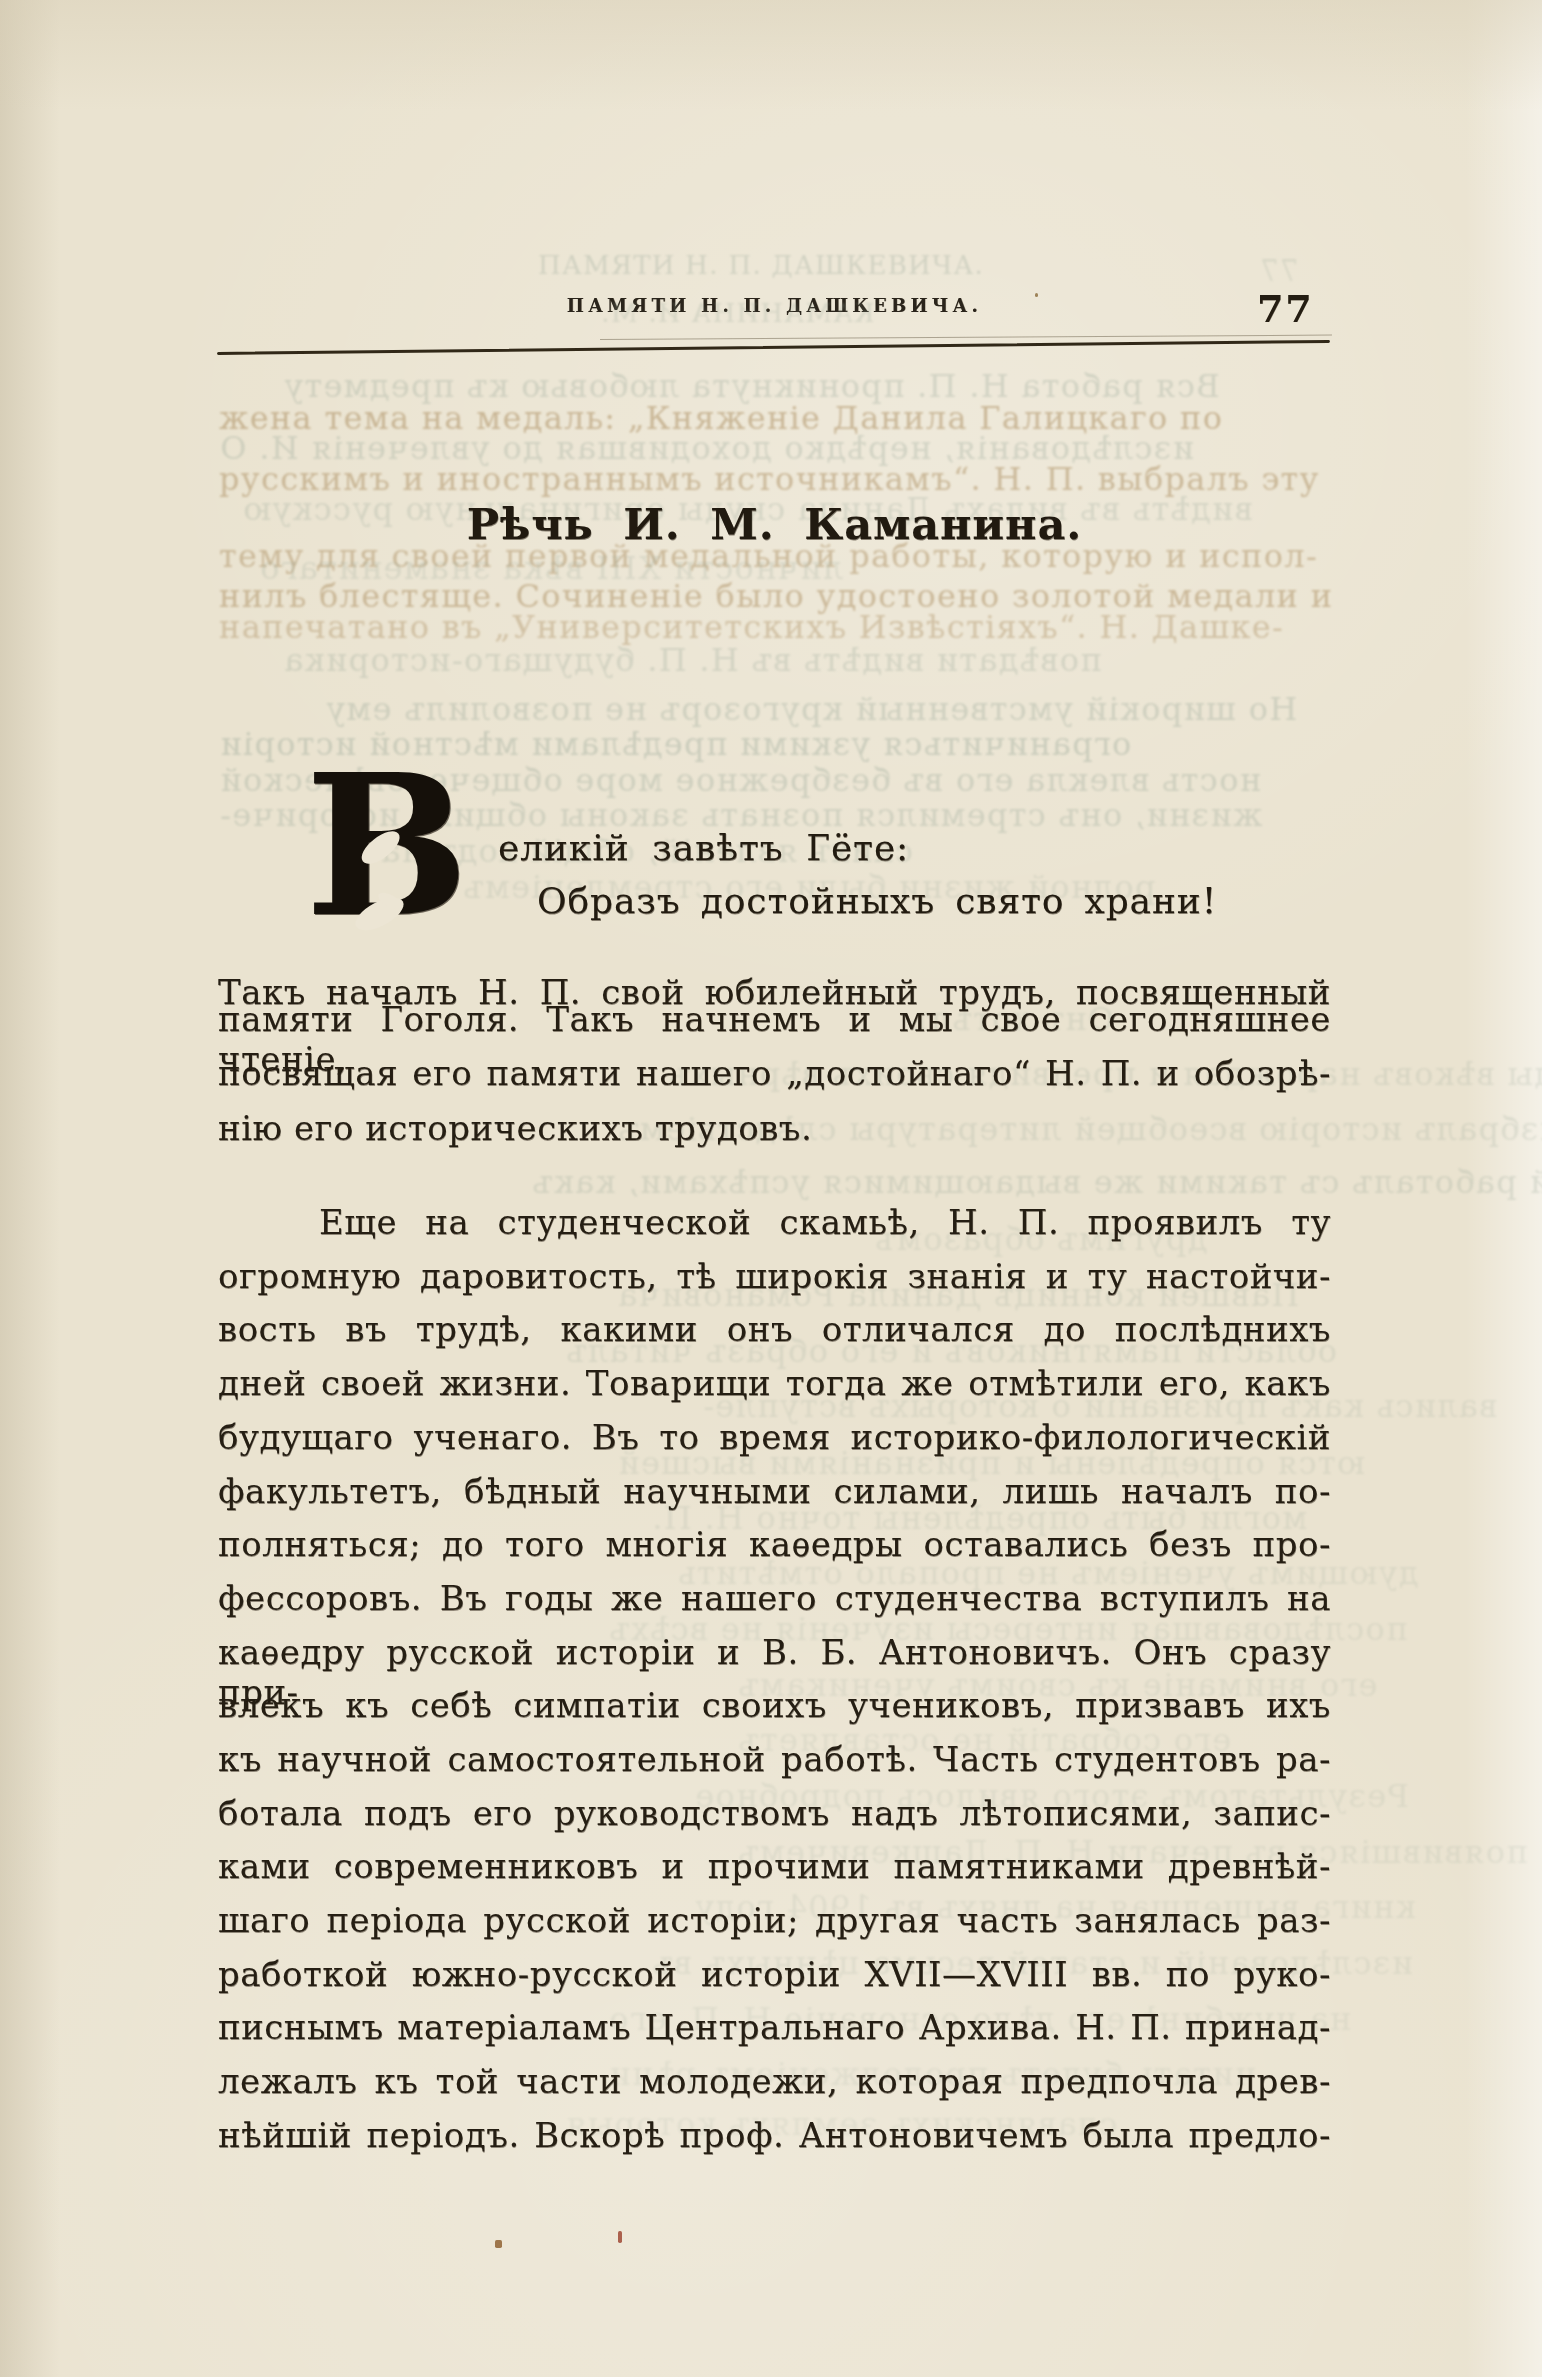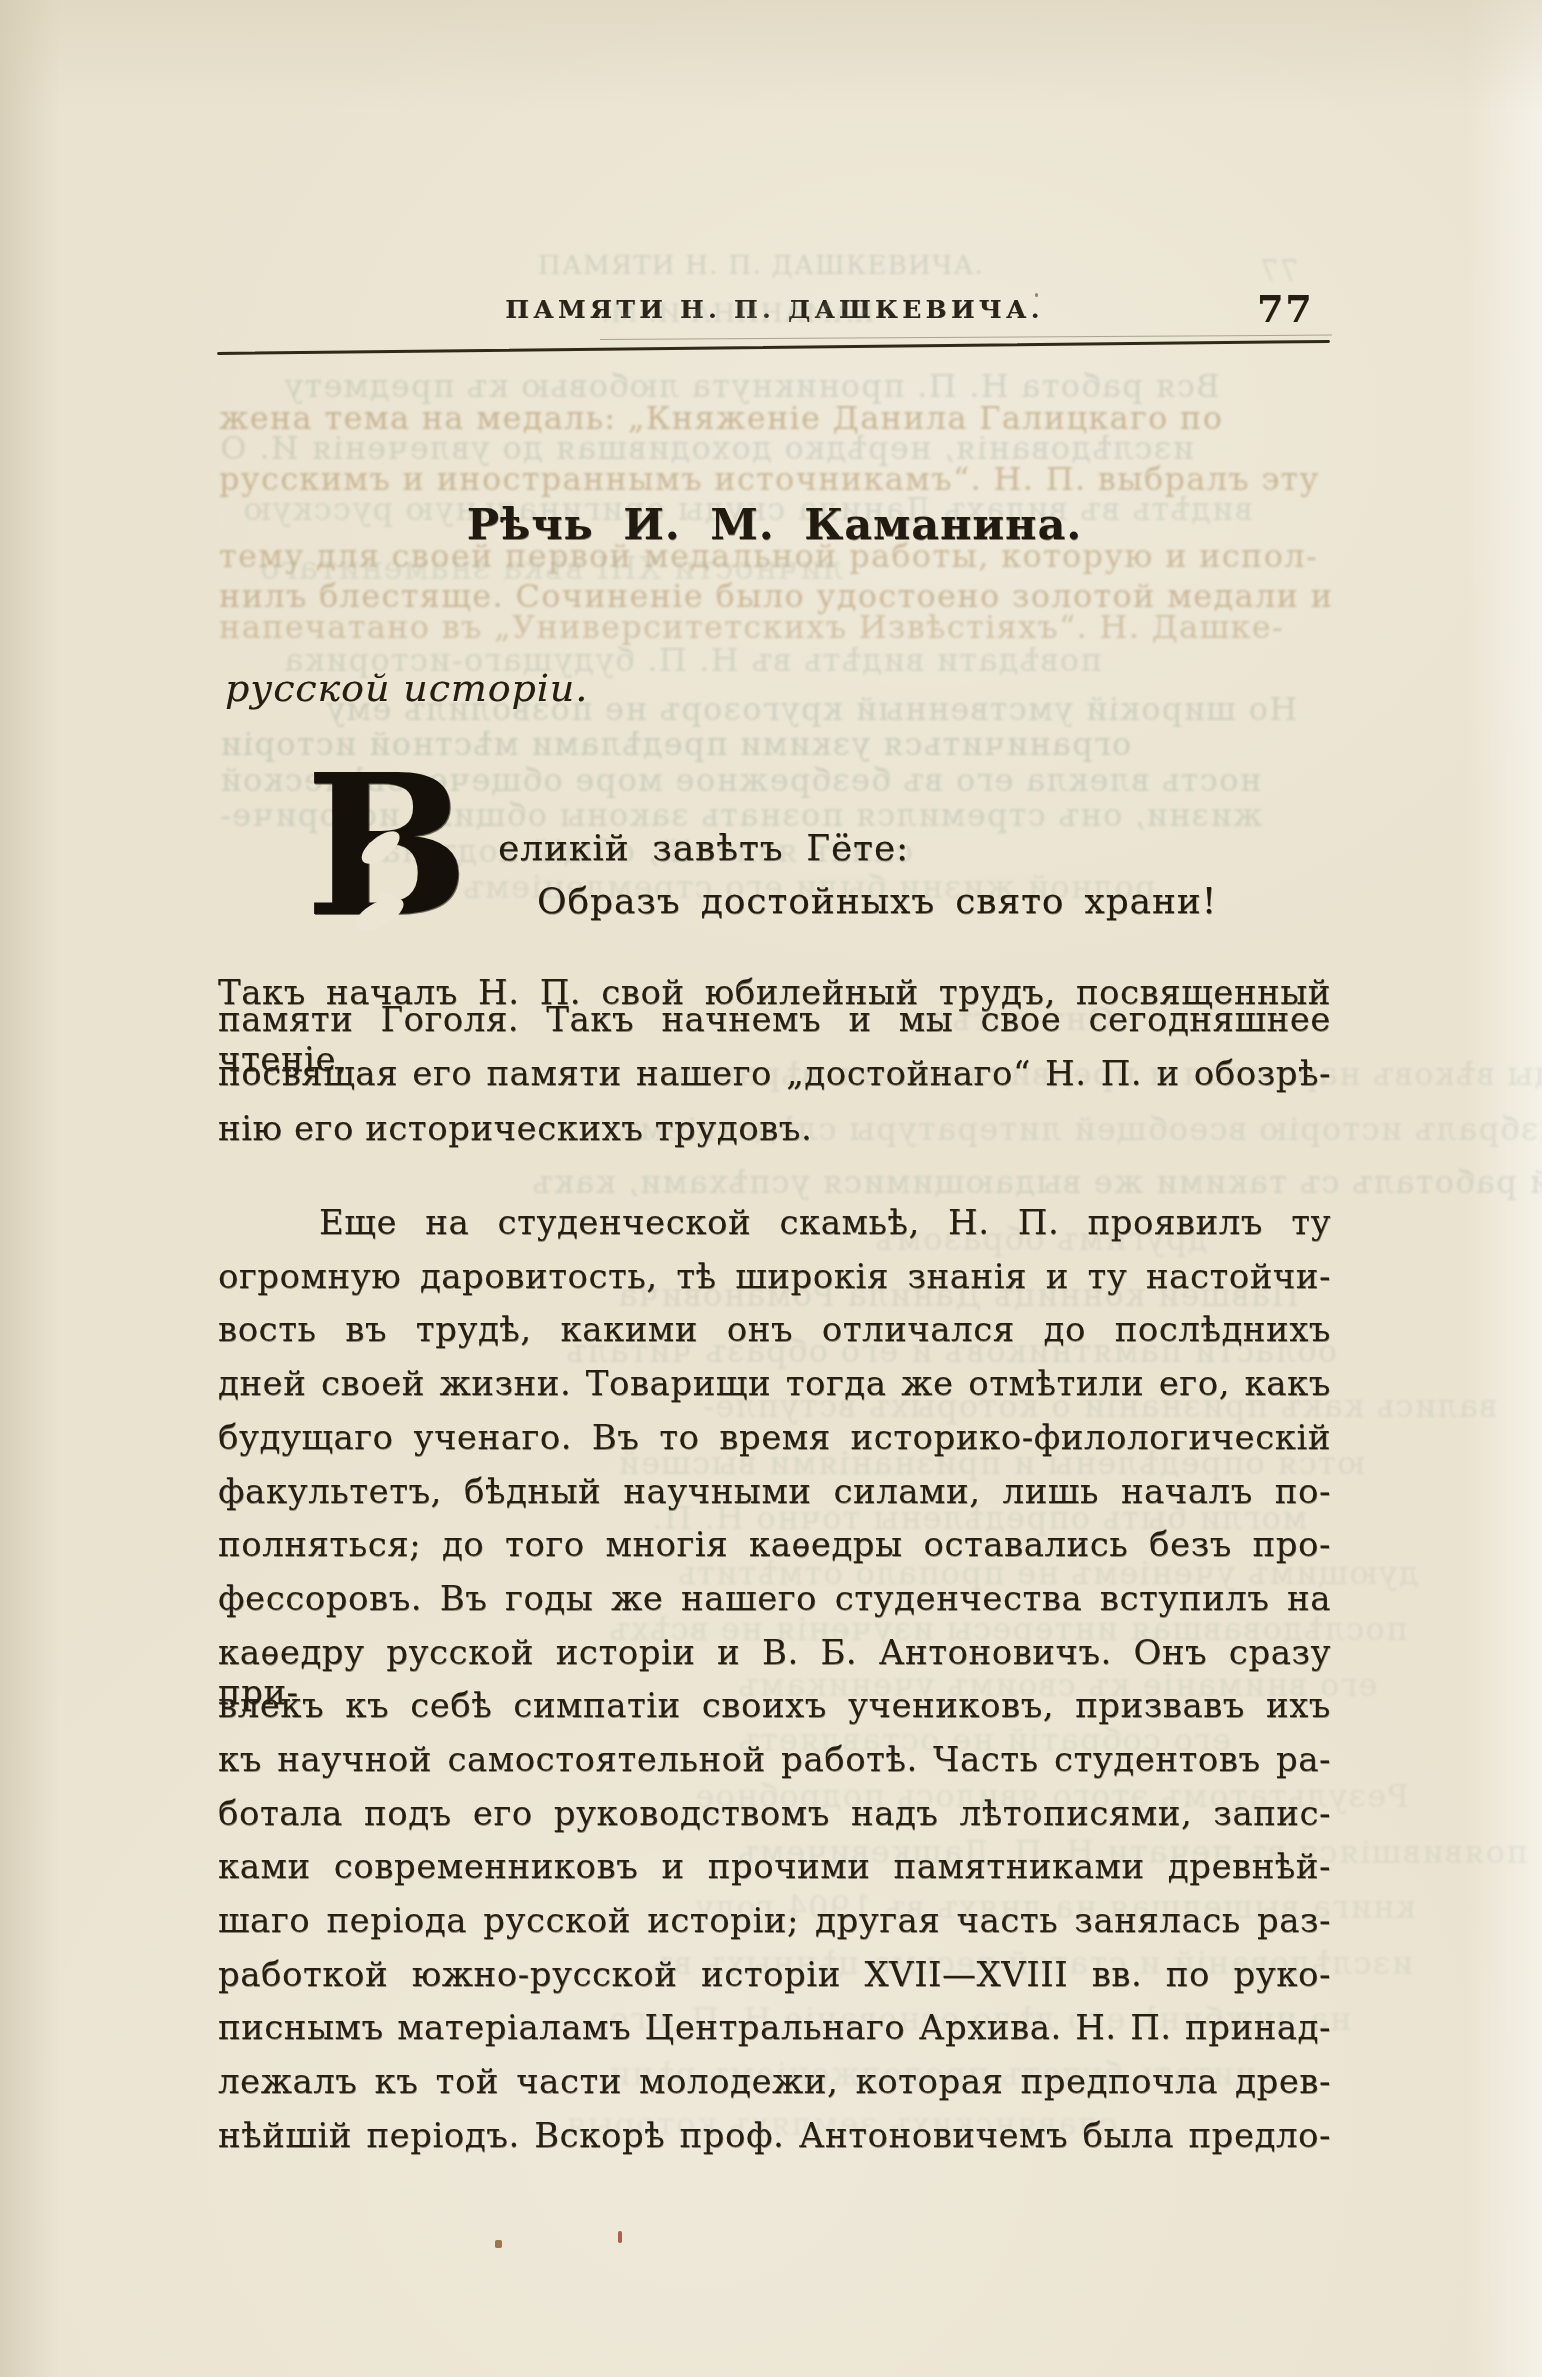--- a/index.html
+++ b/index.html
@@ -13,21 +13,21 @@
       linear-gradient(90deg, rgba(200,190,165,.55) 0, rgba(200,190,165,0) 60px, rgba(0,0,0,0) 95%, rgba(255,255,255,.5) 100%),
       radial-gradient(ellipse 1113px 856px at 60% 18%, rgba(255,255,255,.22), rgba(255,255,255,0) 70%),
       radial-gradient(ellipse 1199px 1028px at 45% 90%, rgba(255,255,255,.20), rgba(255,255,255,0) 75%),
       #eae3d0;
     color:#241e15;
   }
   .abs{position:absolute;}
   
   .running-title{
     left:218px;width:1113px;top:295px;
-    text-align:center;font-weight:bold;font-size:25px;letter-spacing:4.3px;
+    text-align:center;font-weight:bold;font-size:18px;letter-spacing:4.3px;
     color:#2a241b;text-shadow:0.4px 0.4px 0 rgba(40,28,12,.45);
   }
   .page-number{
     left:1257px;top:286px;font-size:38px;font-weight:bold;color:#241d12;
     text-shadow:0.4px 0.4px 0 rgba(40,28,12,.5);letter-spacing:1.7px;
   }
   .rule-main{
     left:217px;top:352px;width:1113px;height:2.6px;background:#312818;
     transform:rotate(-0.62deg);transform-origin:left center;border-radius:1.7px;
   }
@@ -136,21 +136,20 @@
       <div class="ghost green mir" style="left: 737px; top: 1833px; opacity: 0.16;">появившіяся въ печати Н. П. Дашкевичемъ</div>
       <div class="ghost green mir" style="left: 694px; top: 1888px; opacity: 0.16;">книга вышедшая на дняхъ въ 1904 году</div>
       <div class="ghost green mir" style="left: 651px; top: 1944px; opacity: 0.16;">изслѣдованій и статей весьма цѣнныхъ въ</div>
       <div class="ghost green mir" style="left: 608px; top: 2000px; opacity: 0.15;">на чужбинѣ его дѣло основаніе Н. П. его</div>
       <div class="ghost green mir" style="left: 608px; top: 2055px; opacity: 0.14;">читать будетъ продолженіемъ рѣчи</div>
       <div class="ghost green mir" style="left: 565px; top: 2105px; opacity: 0.13;">славянскихъ земляхъ которыя</div>
     </div>
 
   <div class="abs speech-title">Рѣчь  И.  М.  Каманина.</div>
 
-  <div class="abs subtitle2">русской исторіи.</div>
 
   <div class="abs dropcap">
     <span>В</span>
     <span class="leaf leaf1"></span>
     <span class="leaf leaf2"></span>
     <span class="leaf leaf3"></span>
   </div>
 
   <div class="abs opening-line">еликій завѣтъ Гёте:</div>
   <div class="abs verse-line">Образъ достойныхъ свято храни!</div>

